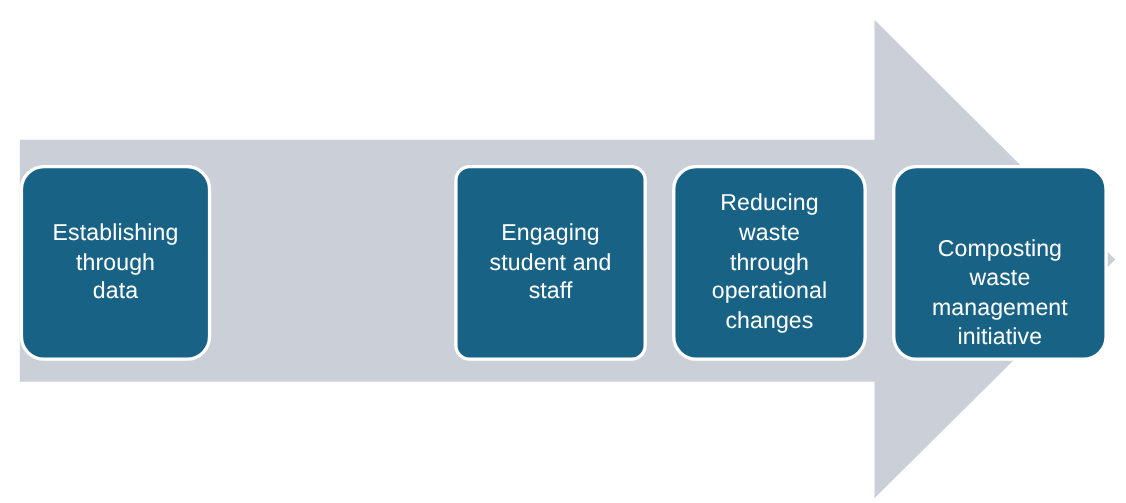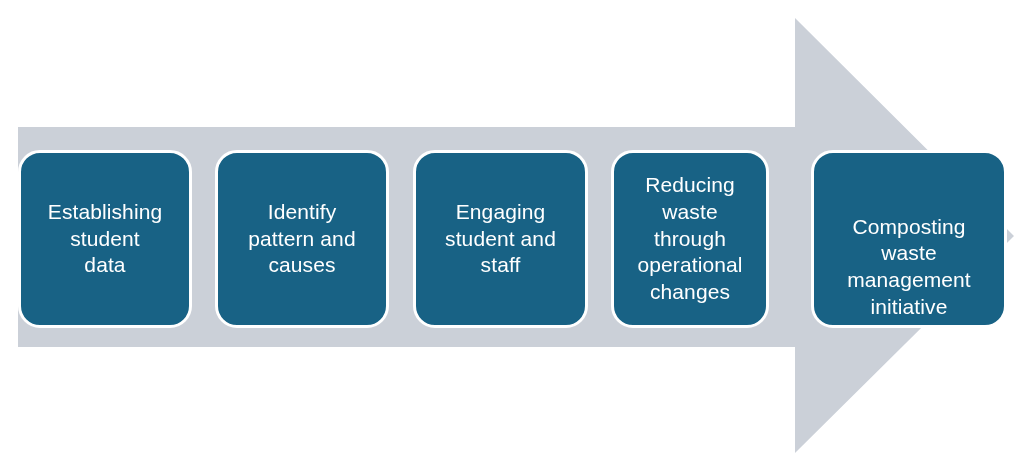--- a/index.html
+++ b/index.html
@@ -42,44 +42,39 @@
     letter-spacing: 0.1px;
     padding: 4px 8px;
   }
   .stage-label {
     display: block;
     width: 100%;
     white-space: pre-line;
   }
   .box-1 { left: 18px;  top: 150px; width: 174px; height: 178px; }
   .box-2 { left: 215px; top: 150px; width: 174px; height: 178px; }
-  .box-3 { left: 413px; top: 150px; width: 175px; height: 178px; }
-  .box-4 { left: 611px; top: 150px; width: 158px; height: 178px; }
+  .box-3 { left: 413px; top: 150px; width: 175px; height: 178px; border-radius: 14px; }
+  .box-4 { left: 611px; top: 150px; width: 177px; height: 178px; }
   .box-5 { left: 811px; top: 150px; width: 196px; height: 178px; align-items: flex-end; }
 </style>
 </head>
 <body>
 
 <div id="canvas" style="background: rgb(255, 255, 255);">
 
   <svg id="arrow-shape" viewBox="0 0 1024 457" aria-hidden="true">
     <polygon points="18,127 795,127 795,18 1014,236 795,453 795,347 18,347" fill="#CBD0D8"></polygon>
   </svg>
 
   <div class="stage-box box-1" style="background: rgb(24, 98, 133); border-color: rgb(255, 255, 255); color: rgb(255, 255, 255);">
     <span class="stage-label">Establishing
-student
+through
 data</span>
   </div>
 
-  <div class="stage-box box-2" style="background: rgb(24, 98, 133); border-color: rgb(255, 255, 255); color: rgb(255, 255, 255);">
-    <span class="stage-label">Identify
-pattern and
-causes</span>
-  </div>
 
   <div class="stage-box box-3" style="background: rgb(24, 98, 133); border-color: rgb(255, 255, 255); color: rgb(255, 255, 255);">
     <span class="stage-label">Engaging
 student and
 staff</span>
   </div>
 
   <div class="stage-box box-4" style="background: rgb(24, 98, 133); border-color: rgb(255, 255, 255); color: rgb(255, 255, 255);">
     <span class="stage-label">Reducing
 waste

